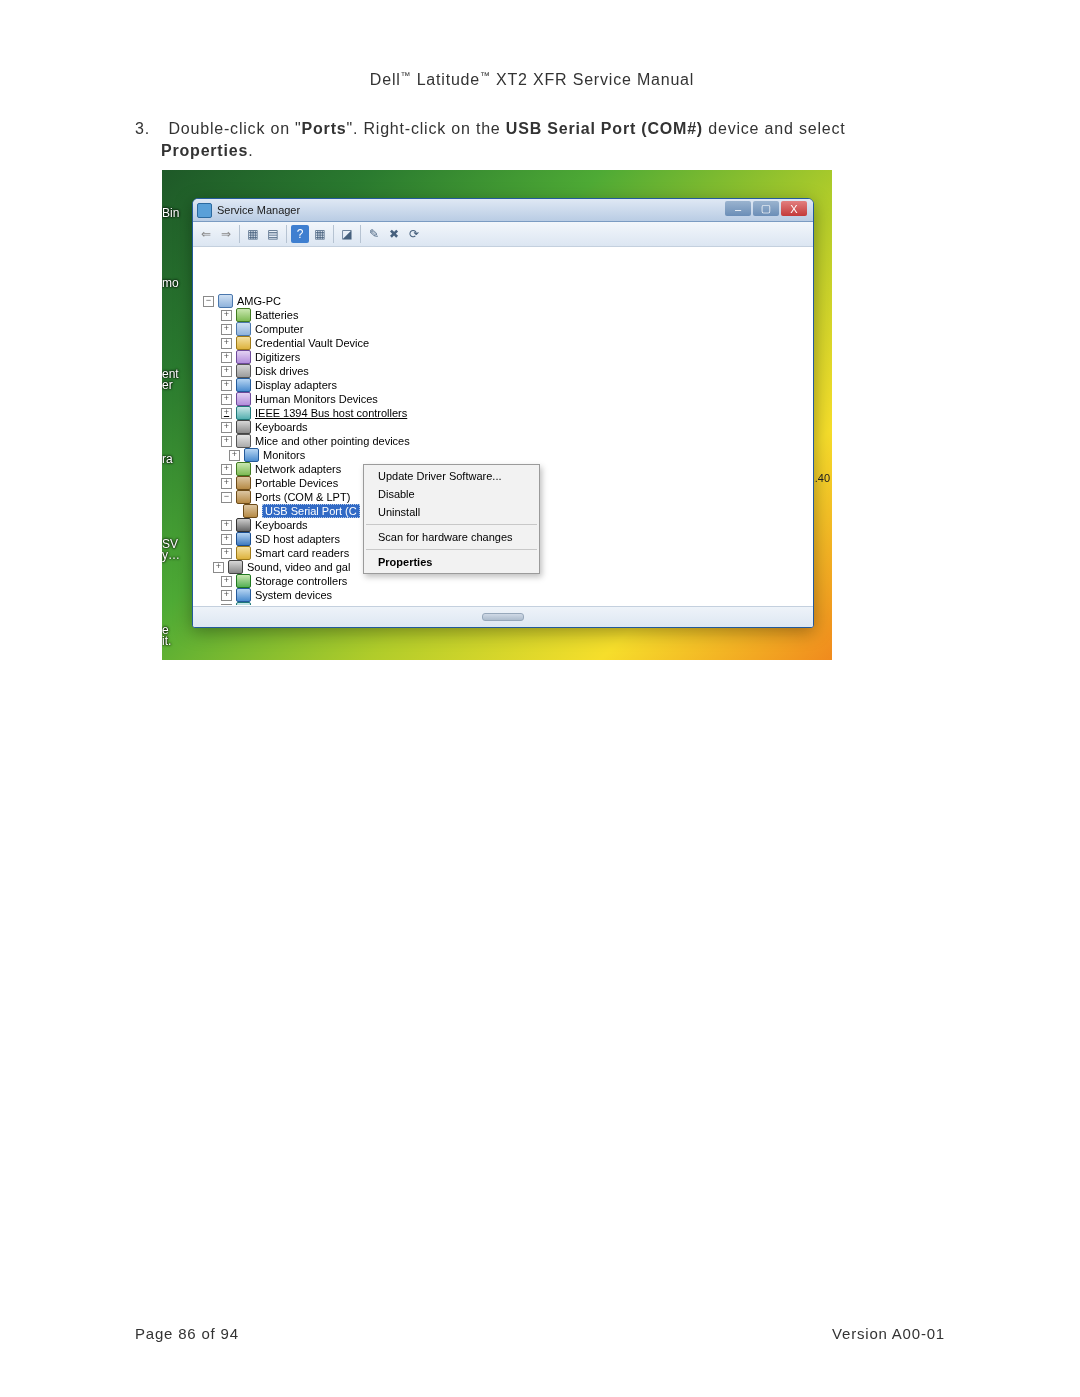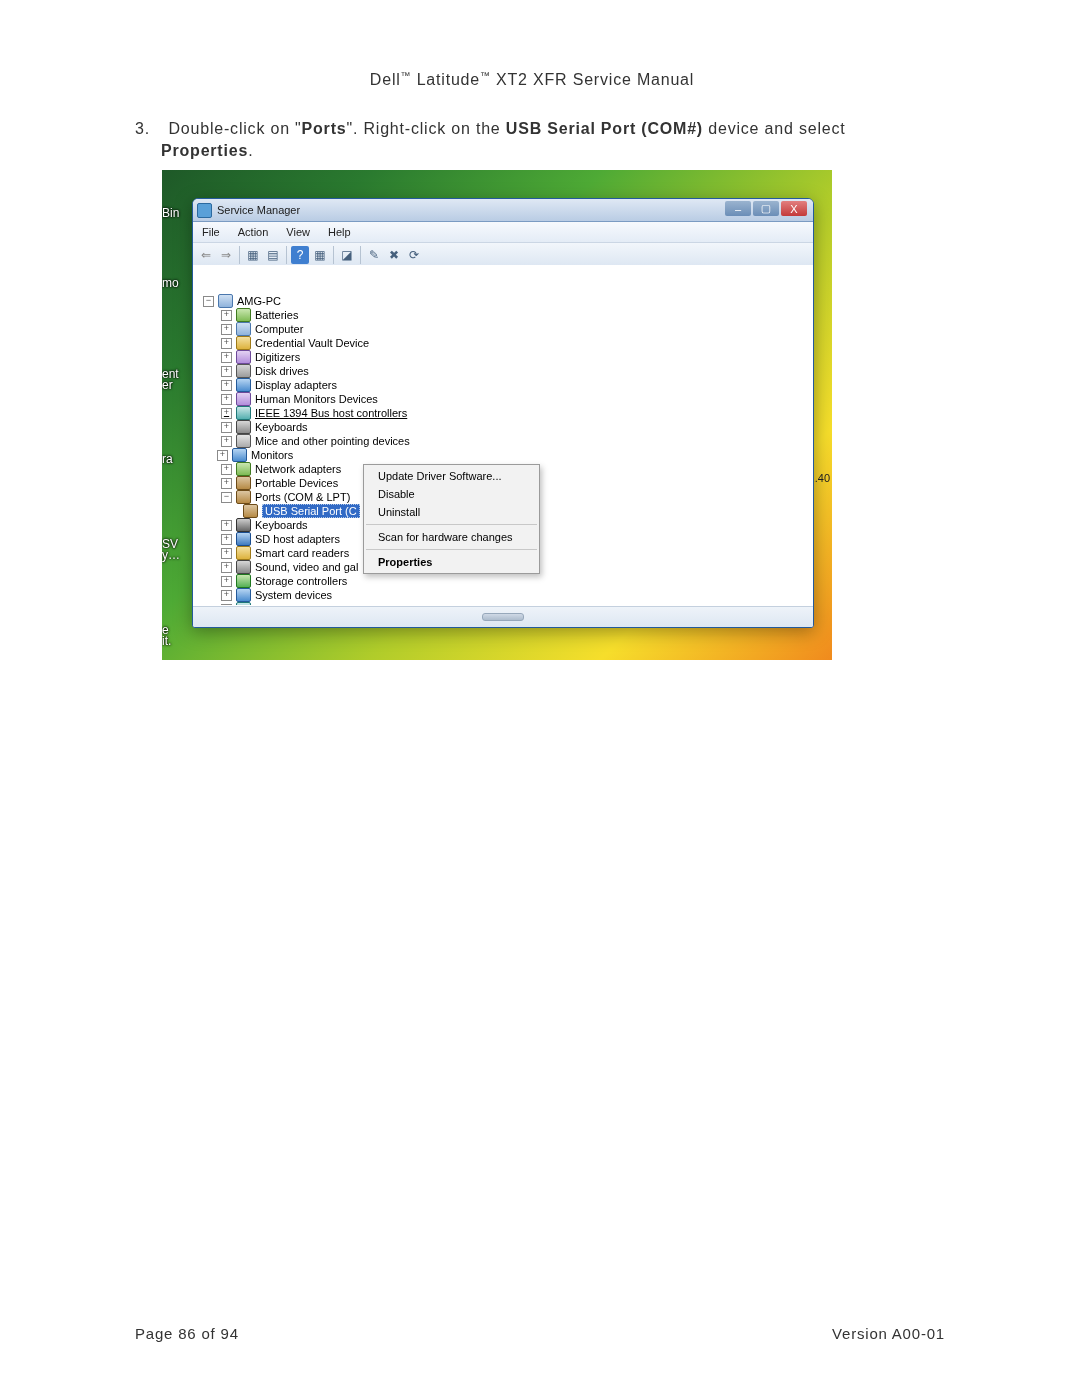--- a/index.html
+++ b/index.html
@@ -240,26 +240,20 @@
     <div class="dm-window">
       <div class="dm-title">
         <span class="icon"></span>
         <span>Service Manager</span>
         <div class="win-buttons">
           <div class="win-btn win-min">–</div>
           <div class="win-btn win-max">▢</div>
           <div class="win-btn win-close">X</div>
         </div>
       </div>
-      <div class="dm-menu">
-        <span>File</span>
-        <span>Action</span>
-        <span>View</span>
-        <span>Help</span>
-      </div>
       <div class="dm-toolbar">
         <div class="tb-btn tb-arrow">⇐</div>
         <div class="tb-btn tb-arrow">⇒</div>
         <div class="tb-sep"></div>
         <div class="tb-btn">▦</div>
         <div class="tb-btn">▤</div>
         <div class="tb-sep"></div>
         <div class="tb-btn" style="background:#3f7fd0;color:#fff;">?</div>
         <div class="tb-btn">▦</div>
         <div class="tb-sep"></div>
@@ -321,21 +315,21 @@
         <div class="tree-row" style="padding-left:28px;">
             <span class="exp plus"></span>
             <span class="node-icon ic-kbd"></span>
             <span>Keyboards</span>
           </div>
         <div class="tree-row" style="padding-left:28px;">
             <span class="exp plus"></span>
             <span class="node-icon ic-mouse"></span>
             <span>Mice and other pointing devices</span>
           </div>
-        <div class="tree-row" style="padding-left:24px;">
+        <div class="tree-row" style="padding-left:36px;">
             <span class="exp plus"></span>
             <span class="node-icon ic-mon"></span>
             <span>Monitors</span>
           </div>
         <div class="tree-row" style="padding-left:28px;">
             <span class="exp plus"></span>
             <span class="node-icon ic-net"></span>
             <span>Network adapters</span>
           </div>
         <div class="tree-row" style="padding-left:28px;">
@@ -362,21 +356,21 @@
         <div class="tree-row" style="padding-left:28px;">
             <span class="exp plus"></span>
             <span class="node-icon ic-sd"></span>
             <span>SD host adapters</span>
           </div>
         <div class="tree-row" style="padding-left:28px;">
             <span class="exp plus"></span>
             <span class="node-icon ic-smart"></span>
             <span>Smart card readers</span>
           </div>
-        <div class="tree-row" style="padding-left:28px;">
+        <div class="tree-row" style="padding-left:20px;">
             <span class="exp plus"></span>
             <span class="node-icon ic-sound"></span>
             <span>Sound, video and gal</span>
           </div>
         <div class="tree-row" style="padding-left:28px;">
             <span class="exp plus"></span>
             <span class="node-icon ic-stor"></span>
             <span>Storage controllers</span>
           </div>
         <div class="tree-row" style="padding-left:28px;">

